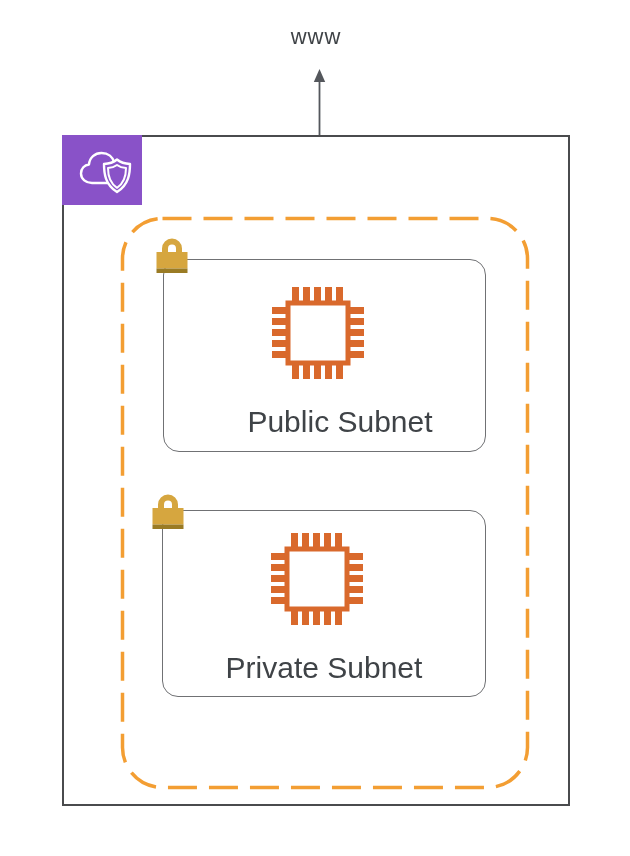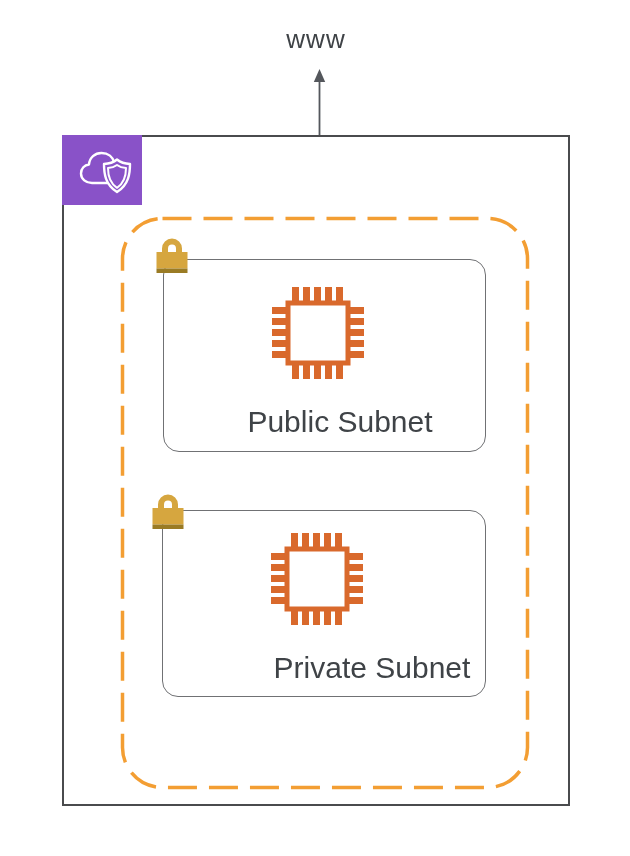--- a/index.html
+++ b/index.html
@@ -14,21 +14,21 @@
   .abs { position: absolute; }
   .label {
     color: #3F4347;
     font-size: 30px;
     line-height: 1;
     text-align: center;
     white-space: nowrap;
   }
   #www-label {
     left: 1px; top: 26px; width: 630px;
-    font-size: 26px; letter-spacing: 1px;
+    font-size: 22px; letter-spacing: 1px;
   }
   #arrow-svg { left: 309px; top: 63px; width: 21px; height: 224px; }
   #vpc-box {
     left: 62px; top: 135px; width: 508px; height: 671px;
     border: 2px solid #4A4B4D; box-sizing: border-box;
     background: #ffffff;
   }
   #vpc-badge-svg { left: 62px; top: 135px; width: 80px; height: 70px; }
   #az-svg { left: 120px; top: 216px; width: 410px; height: 574px; }
   #az-label { left: 120px; top: 731px; width: 410px; }
@@ -38,21 +38,21 @@
   }
   #public-subnet-box  { left: 163px; top: 259px; width: 323px; height: 193px; }
   #private-subnet-box { left: 162px; top: 510px; width: 324px; height: 187px; }
   .lock-svg { width: 42px; height: 43px; }
   #public-lock  { left: 151px; top: 231px; }
   #private-lock { left: 147px; top: 487px; }
   .chip-svg { width: 92px; height: 92px; }
   #public-chip  { left: 272px; top: 287px; }
   #private-chip { left: 271px; top: 533px; }
   #public-subnet-label  { left: 163px; top: 407px; width: 354px; }
-  #private-subnet-label { left: 162px; top: 653px; width: 324px; padding-left: 48px; }
+  #private-subnet-label { left: 162px; top: 653px; width: 324px; }
 </style>
 </head>
 <body>
 
 <div id="canvas">
 
   <div id="www-label" class="abs label">www</div>
 
   <svg id="arrow-svg" class="abs" viewBox="0 0 21 224">
     <line x1="10.5" y1="16" x2="10.5" y2="209" stroke="#54575C" stroke-width="1.8"></line>

